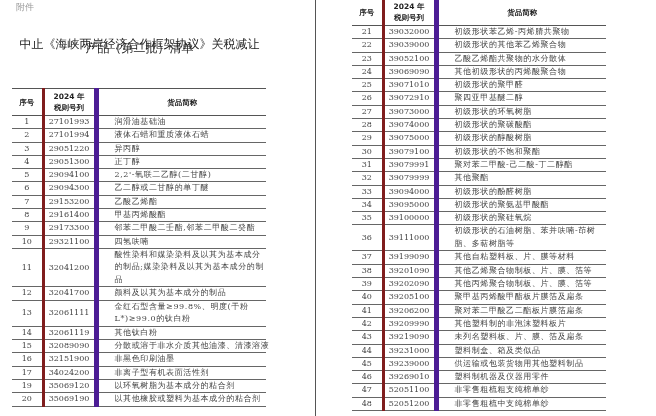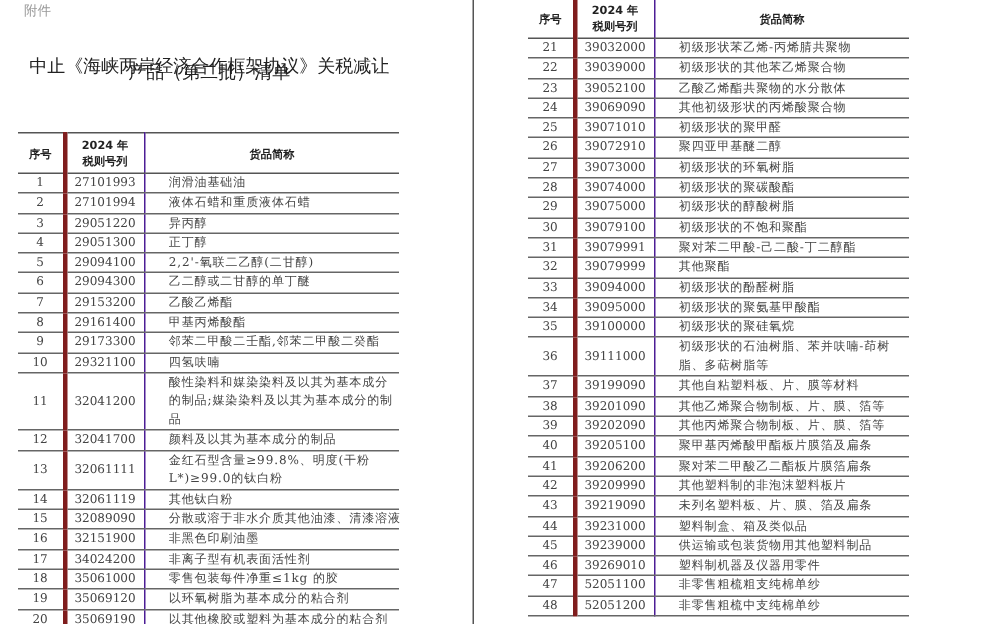--- a/index.html
+++ b/index.html
@@ -44,21 +44,21 @@
     font-size: 7.5px; font-weight: bold; color: #222;
     border-top: 1.5px solid #555; border-bottom: 1.5px solid #555;
     height: 26px; padding: 0; line-height: 11px;
   }
   table.list td {
     border-bottom: 1px solid #666;
     height: 12.3px; padding: 0; line-height: 12.3px; white-space: nowrap;
   }
   table.list td.tall { line-height: 12.5px; white-space: normal; margin-top: 45px; }
   table.list th.c1, table.list td.c1 { text-align: center; border-right: 3px solid #7f1d1d; }
-  table.list th.c2, table.list td.c2 { text-align: center; border-right: 1px solid #4c1d95; }
+  table.list th.c2, table.list td.c2 { text-align: center; border-right: 5px solid #4c1d95; }
   table.list td.c3 { text-align: left; padding-left: 16px; letter-spacing: 0.6px; }
   table.list th.c3 { text-align: center; }
   .hdr-year { display: block; }
   .hdr-code { display: block; }
 </style>
 </head>
 <body>
 
 <div class="page" id="page-left">
   <div class="annex">附件</div>
@@ -159,25 +159,20 @@
         </tr>
         <tr>
           <td class="c1">16</td>
           <td class="c2">32151900</td>
           <td class="c3">非黑色印刷油墨</td>
         </tr>
         <tr>
           <td class="c1">17</td>
           <td class="c2">34024200</td>
           <td class="c3">非离子型有机表面活性剂</td>
-        </tr>
-        <tr>
-          <td class="c1">18</td>
-          <td class="c2">35061000</td>
-          <td class="c3">零售包装每件净重≤1kg 的胶</td>
         </tr>
         <tr>
           <td class="c1">19</td>
           <td class="c2">35069120</td>
           <td class="c3">以环氧树脂为基本成分的粘合剂</td>
         </tr>
         <tr>
           <td class="c1">20</td>
           <td class="c2">35069190</td>
           <td class="c3">以其他橡胶或塑料为基本成分的粘合剂</td>

